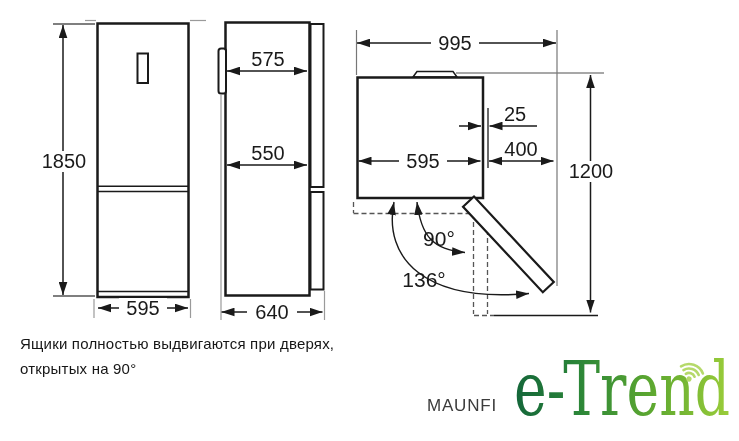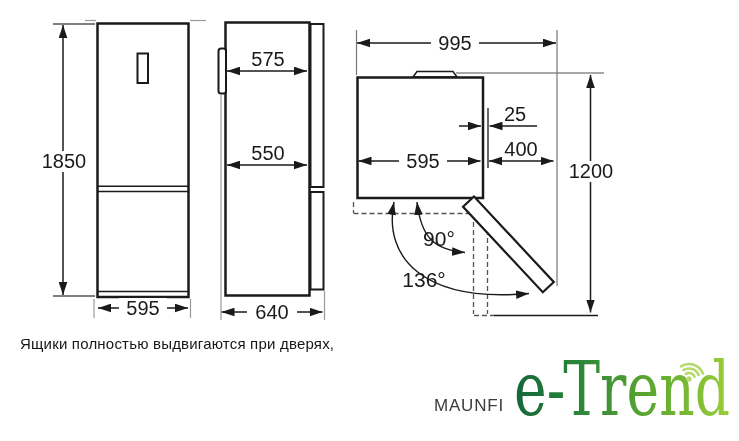--- a/index.html
+++ b/index.html
@@ -9,21 +9,21 @@
   }
   #diagram{position:absolute;left:0;top:0;}
   .dim-text{font-family:"Liberation Sans","DejaVu Sans",sans-serif;font-size:20px;fill:#1a1a1a;}
   .angle-text{font-family:"Liberation Sans","DejaVu Sans",sans-serif;font-size:21px;fill:#1a1a1a;}
   .caption{
     position:absolute;left:20px;top:331px;color:#161616;
     font-size:15px;line-height:25px;letter-spacing:0.2px;white-space:nowrap;
   }
   .brand{
     position:absolute;left:427px;top:396px;color:#3b3b3b;
-    font-size:17px;letter-spacing:0.8px;white-space:nowrap;margin-left:7px;
+    font-size:17px;letter-spacing:0.8px;white-space:nowrap;
   }
   #logo{position:absolute;left:512px;top:345px;}
   .logo-text{font-family:"DejaVu Serif","Liberation Serif",serif;font-weight:400;}
 </style>
 </head>
 <body>
 
 <svg id="diagram" width="739" height="330" viewBox="0 0 739 330">
   <defs>
     <marker id="arw" viewBox="0 0 12 8" refX="12" refY="4" markerWidth="13" markerHeight="9" markerUnits="userSpaceOnUse" orient="auto-start-reverse">
@@ -116,20 +116,21 @@
     <path d="M417,202 C421,236 433,250 465,252.5" fill="none" stroke="#1a1a1a" stroke-width="1.4" marker-start="url(#arw)" marker-end="url(#arw)"></path>
     <text class="angle-text" x="439" y="246" text-anchor="middle">90°</text>
 
     <path d="M394,202 C383,258 424,303 529,293.5" fill="none" stroke="#1a1a1a" stroke-width="1.4" marker-start="url(#arw)" marker-end="url(#arw)"></path>
     <text class="angle-text" x="424" y="287" text-anchor="middle">136°</text>
   </g>
 </svg>
 
 <div class="caption">
   <div>Ящики полностью выдвигаются при дверях,</div>
+  <div>открытых на 90°</div>
 </div>
 
 <div class="brand">MAUNFI</div>
 
 <svg id="logo" width="228" height="92" viewBox="0 0 228 92">
   <defs>
     <linearGradient id="lg" x1="0" y1="0" x2="1" y2="0">
       <stop offset="0" stop-color="#14663a"></stop>
       <stop offset="0.3" stop-color="#2b8638"></stop>
       <stop offset="0.65" stop-color="#5fa930"></stop>

